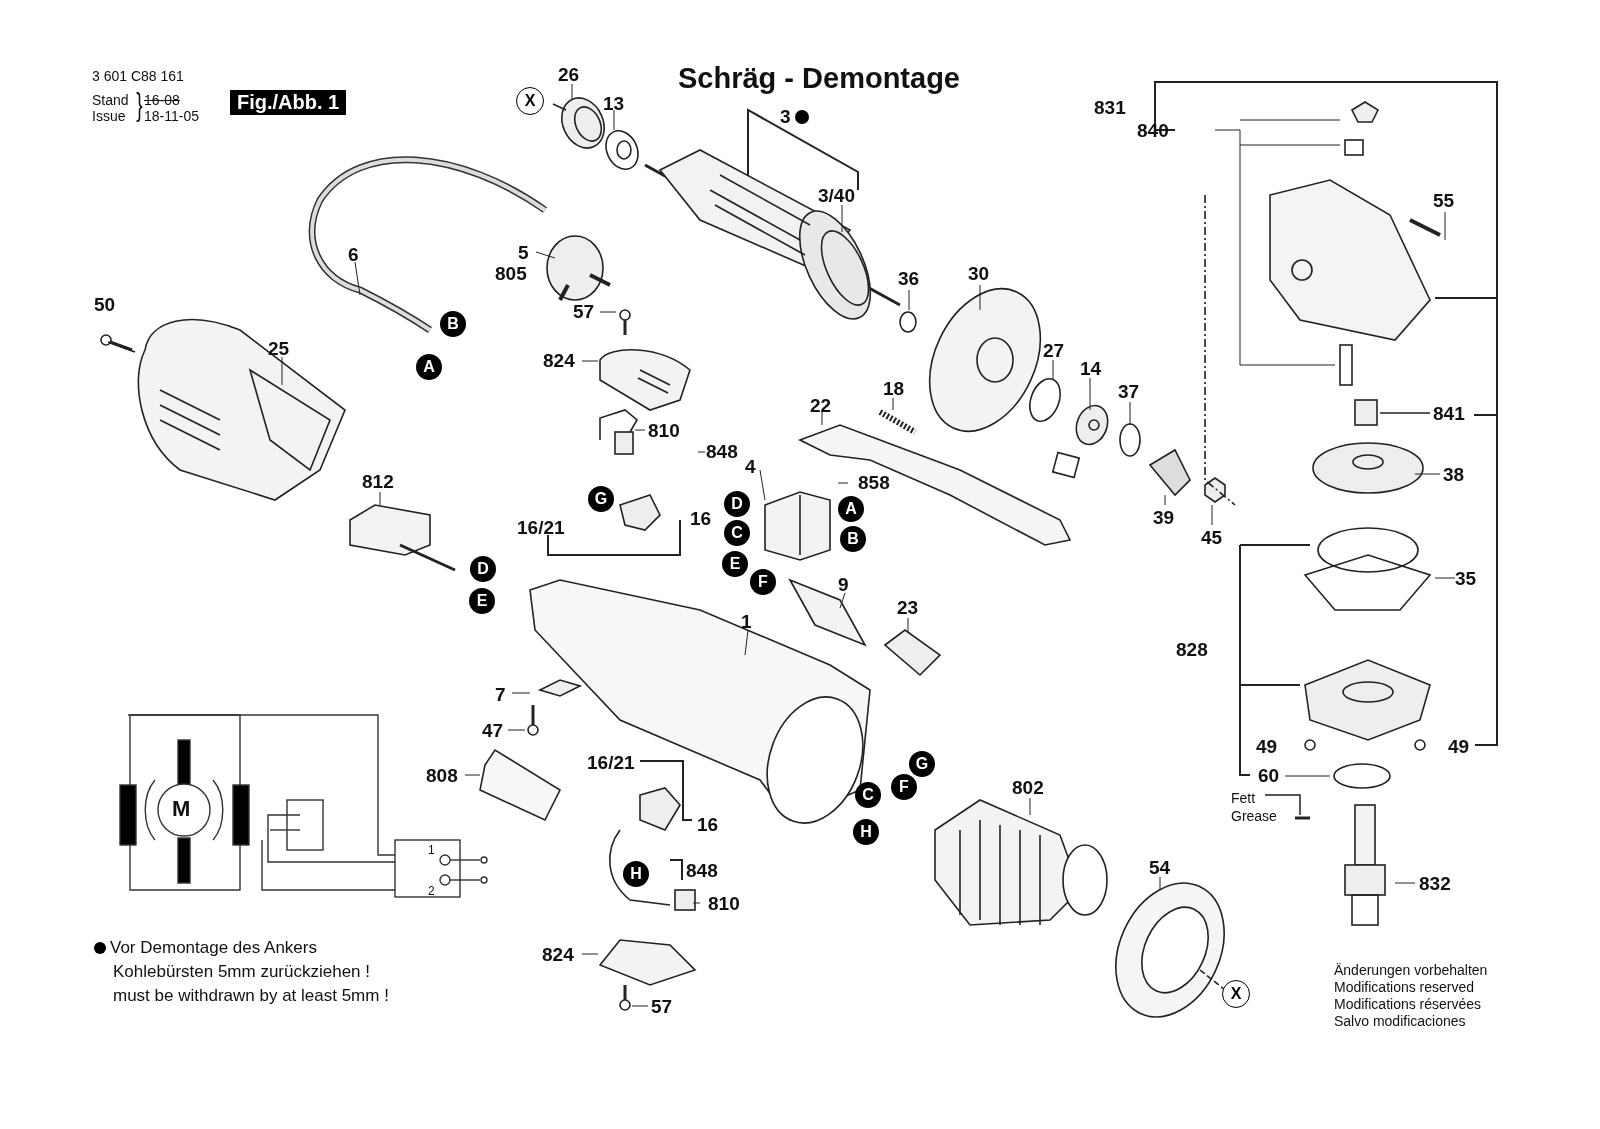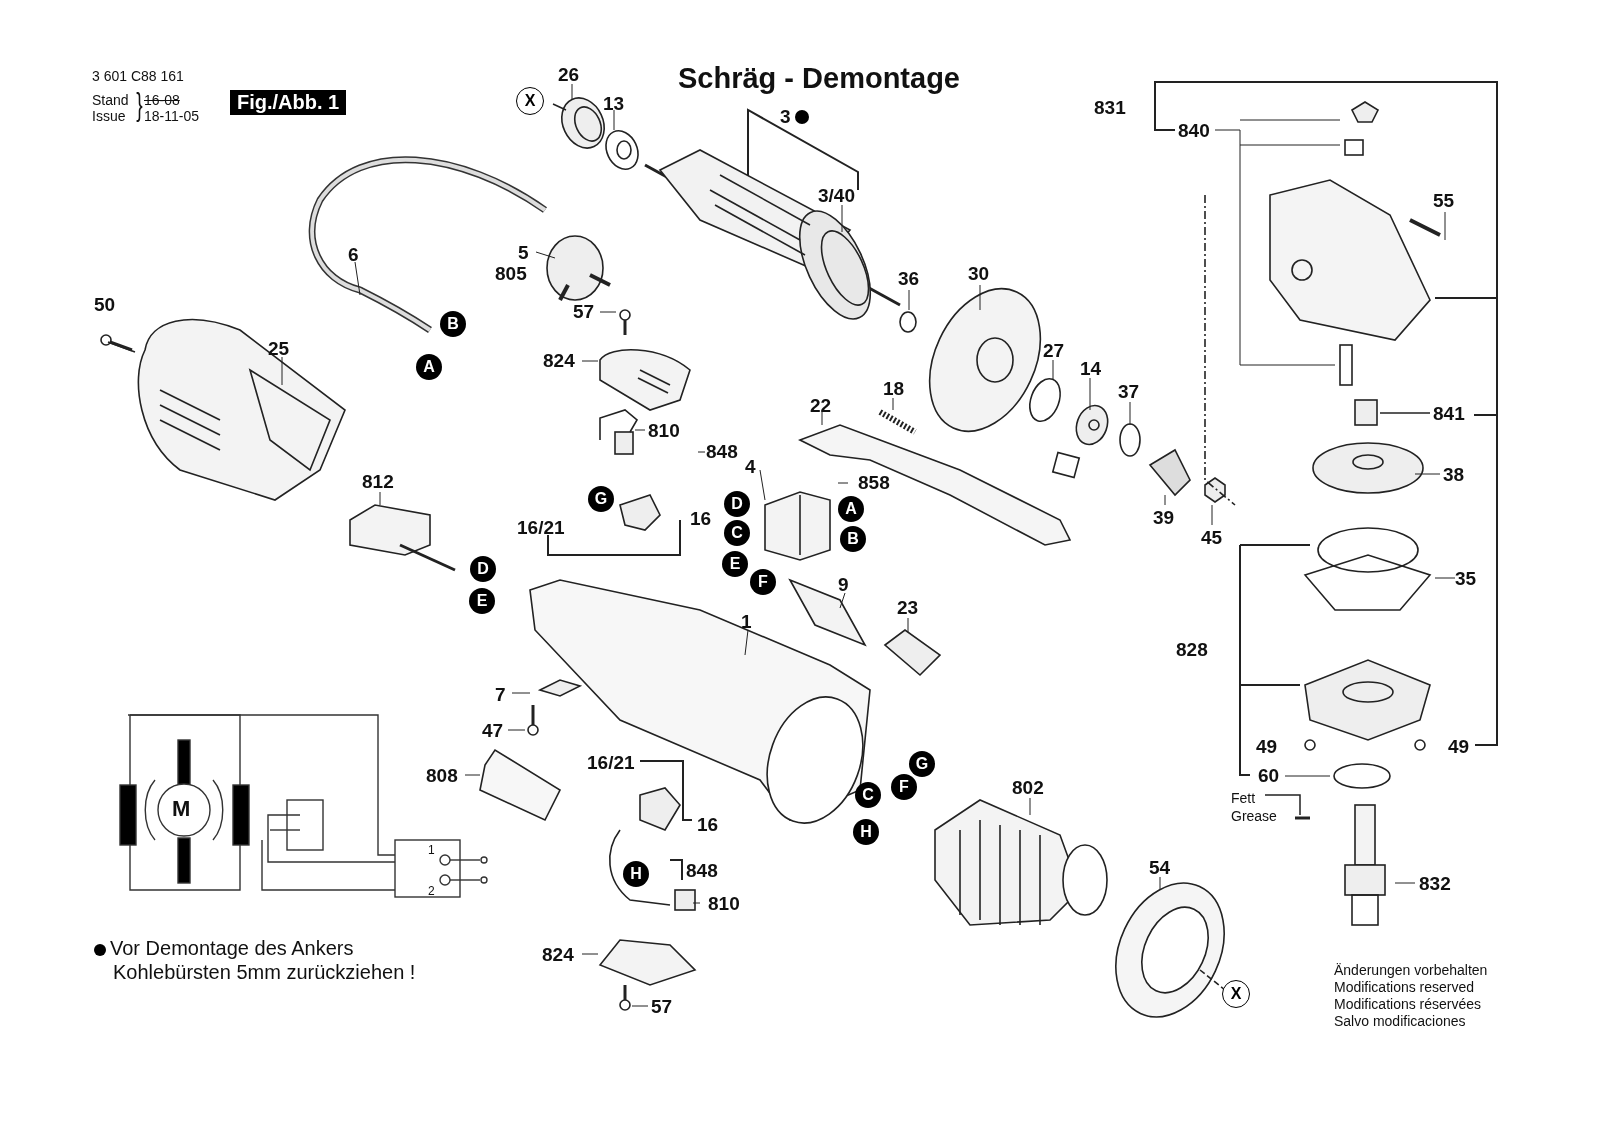--- a/index.html
+++ b/index.html
@@ -7,21 +7,21 @@
   svg#diagram{position:absolute;left:0;top:0;width:1600px;height:1129px;}
   .abs{position:absolute;white-space:nowrap;}
   .doc-id{left:92px;top:68px;font-size:14px;}
   .stand{left:92px;top:92px;font-size:14px;line-height:16px;}
   .brace{left:134px;top:88px;font-size:32px;line-height:32px;transform:scaleX(0.6);}
   .dates{left:144px;top:92px;font-size:14px;line-height:16px;}
   .strike{text-decoration:line-through;}
   .fig{left:230px;top:90px;background:#000;color:#fff;font-weight:bold;font-size:20px;padding:1px 7px;}
   .title{left:678px;top:62px;font-size:29px;font-weight:bold;}
   .pn{position:absolute;font-weight:bold;font-size:19px;white-space:nowrap;}
-  .note{left:94px;top:936px;font-size:20px;line-height:24px;}
+  .note{left:94px;top:936px;font-size:17px;line-height:24px;}
   .note .bullet{display:inline-block;width:12px;height:12px;background:#000;border-radius:50%;margin-right:4px;vertical-align:-1px;}
   .note .indent{padding-left:19px;}
   .mods{left:1334px;top:962px;font-size:14px;line-height:17px;}
   .grease{left:1231px;top:789px;font-size:14px;line-height:18px;}
   .circ{position:absolute;width:26px;height:26px;border-radius:50%;background:#000;color:#fff;font-weight:bold;font-size:16px;text-align:center;line-height:26px;}
   .circx{position:absolute;width:26px;height:26px;border-radius:50%;background:#fff;border:1.5px solid #000;color:#000;font-weight:bold;font-size:16px;text-align:center;line-height:26px;}
 </style>
 </head>
 <body>
 
@@ -341,21 +341,21 @@
 <div class="pn" style="left:426px;top:765px">808</div>
 <div class="pn" style="left:587px;top:752px">16/21</div>
 <div class="pn" style="left:697px;top:814px">16</div>
 <div class="pn" style="left:686px;top:860px">848</div>
 <div class="pn" style="left:708px;top:893px">810</div>
 <div class="pn" style="left:542px;top:944px">824</div>
 <div class="pn" style="left:651px;top:996px">57</div>
 <div class="pn" style="left:1012px;top:777px">802</div>
 <div class="pn" style="left:1149px;top:857px">54</div>
 <div class="pn" style="left:1094px;top:97px">831</div>
-<div class="pn" style="left:1178px;top:120px">840</div>
+<div class="pn" style="left:1137px;top:120px">840</div>
 <div class="pn" style="left:1433px;top:190px">55</div>
 <div class="pn" style="left:1433px;top:403px">841</div>
 <div class="pn" style="left:1443px;top:464px">38</div>
 <div class="pn" style="left:1455px;top:568px">35</div>
 <div class="pn" style="left:1176px;top:639px">828</div>
 <div class="pn" style="left:1256px;top:736px">49</div>
 <div class="pn" style="left:1448px;top:736px">49</div>
 <div class="pn" style="left:1258px;top:765px">60</div>
 <div class="pn" style="left:1419px;top:873px">832</div>
 
@@ -383,20 +383,21 @@
 <div class="abs" style="left:428px;top:884px;font-size:12px">2</div>
 
 <div class="abs grease">
   <div>Fett</div>
   <div>Grease</div>
 </div>
 
 <div class="abs note">
   <div><span class="bullet"></span><span>Vor Demontage des Ankers</span></div>
   <div class="indent">Kohlebürsten 5mm zurückziehen !</div>
+  <div class="indent">must be withdrawn by at least 5mm !</div>
 </div>
 
 <div class="abs mods">
   <div>Änderungen vorbehalten</div>
   <div>Modifications reserved</div>
   <div>Modifications réservées</div>
   <div>Salvo modificaciones</div>
 </div>
 
 </body></html>

